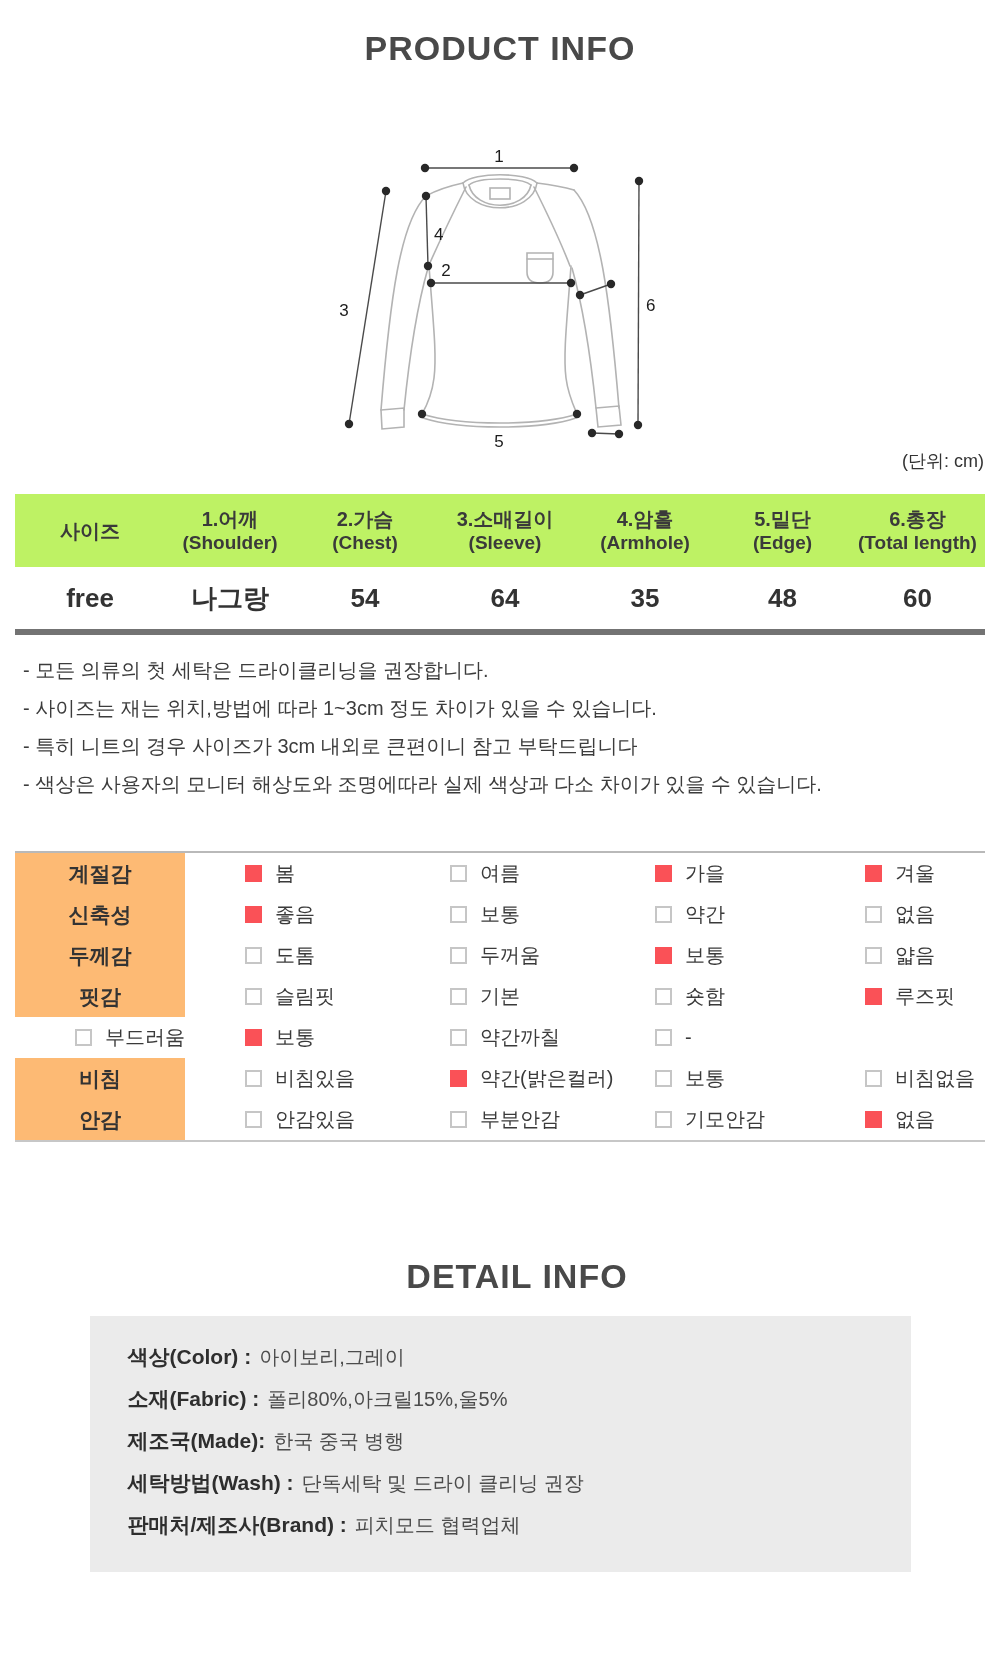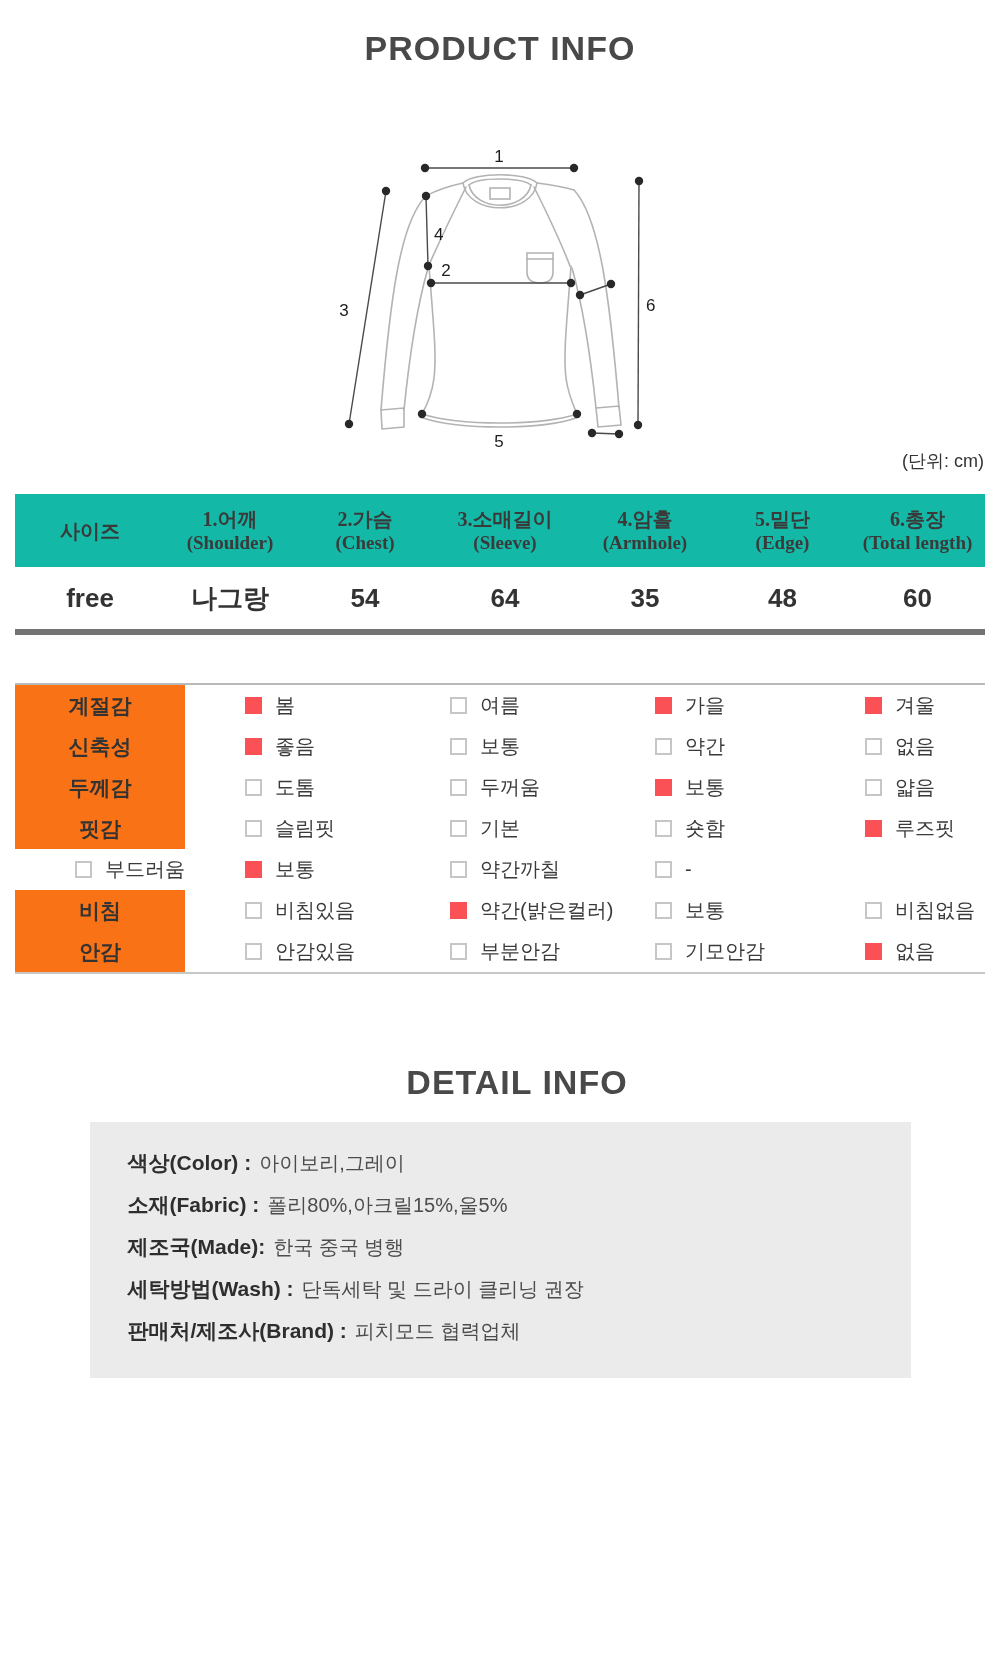--- a/index.html
+++ b/index.html
@@ -15,52 +15,52 @@
   .diagram-wrap svg { display:inline-block; }
 
   .unit-note {
     text-align:right; padding-right:16px;
     font-size:18px; color:#333; line-height:22px;
   }
 
   
   .size-table { width:970px; margin:22px auto 0 auto; }
   .st-row { display:grid; grid-template-columns:150px 130px 140px 140px 140px 135px 135px; }
-  .st-head { background:#14b8a6; height:73px;font-family:Liberation Serif, serif; }
+  .st-head { background:#bef264; height:73px; }
   .st-cell { display:flex; flex-direction:column; align-items:center; justify-content:center; text-align:center; }
   .h-ko { font-size:20px; font-weight:700; color:#3a3a3a; line-height:24px; }
   .h-en { font-size:19px; font-weight:700; color:#3a3a3a; line-height:23px; }
   .st-body { height:68px; border-bottom:6px solid #737373; }
   .st-body .st-cell { font-size:26px; font-weight:600; color:#333; }
 
   
   .notes { width:970px; margin:16px auto 0 auto; padding-left:8px; }
   .note-line { font-size:20px; color:#3c3c3c; line-height:38px; }
 
   
   .features {
     width:970px; margin:48px auto 0 auto;
     border-top:2px solid #b9b9b9; border-bottom:2px solid #c7c7c7;
   }
   .ft-row { display:grid; grid-template-columns:170px 205px 205px 210px 180px; height:41px; }
   .ft-label {
-    background:#f97316; display:flex; align-items:center; justify-content:center;
+    background:#fdba74; display:flex; align-items:center; justify-content:center;
     font-size:21px; font-weight:700; color:#333;
   }
   .ft-option { display:flex; align-items:center; padding-left:60px; }
   .checkbox {
     width:17px; height:17px; flex:0 0 17px;
     background:#fff; border:2px solid #c6c6c6; display:inline-block;
   }
   .checkbox.checked { border:none; }
   .ft-text { font-size:20px; color:#3a3a3a; margin-left:13px; white-space:nowrap; }
 
   
   .detail-title {
-    margin-top:90px; text-align:center;
+    margin-top:116px; text-align:center;
     font-size:34px; font-weight:700; color:#494949; letter-spacing:1px; line-height:36px;padding-left:34px;
   }
   .detail-box {
     width:821px; margin:22px auto 0 auto; background:#ebebeb;
     padding:20px 30px 26px 38px;
   }
   .dt-row { line-height:41px; font-size:20px; }
   .dt-label { font-size:21px; font-weight:700; color:#2e2e2e; }
   .dt-value { font-size:20px; color:#4c4c4c; margin-left:8px; }
 </style>
@@ -175,20 +175,26 @@
         <div class="st-cell">free</div>
         <div class="st-cell">나그랑</div>
         <div class="st-cell">54</div>
         <div class="st-cell">64</div>
         <div class="st-cell">35</div>
         <div class="st-cell">48</div>
         <div class="st-cell">60</div>
       </div>
   </div>
 
+  <div class="notes">
+      <div class="note-line">- 모든 의류의 첫 세탁은 드라이클리닝을 권장합니다.</div>
+      <div class="note-line">- 사이즈는 재는 위치,방법에 따라 1~3cm 정도 차이가 있을 수 있습니다.</div>
+      <div class="note-line">- 특히 니트의 경우 사이즈가 3cm 내외로 큰편이니 참고 부탁드립니다</div>
+      <div class="note-line">- 색상은 사용자의 모니터 해상도와 조명에따라 실제 색상과 다소 차이가 있을 수 있습니다.</div>
+    </div>
 
   <div class="features">
       <div class="ft-row">
     <div class="ft-label">계절감</div>
   <div class="ft-option">
     <span class="checkbox checked" style="background-color: rgb(250, 81, 87);"></span>
     <span class="ft-text">봄</span>
   </div>
         <div class="ft-option">
     <span class="checkbox"></span>

